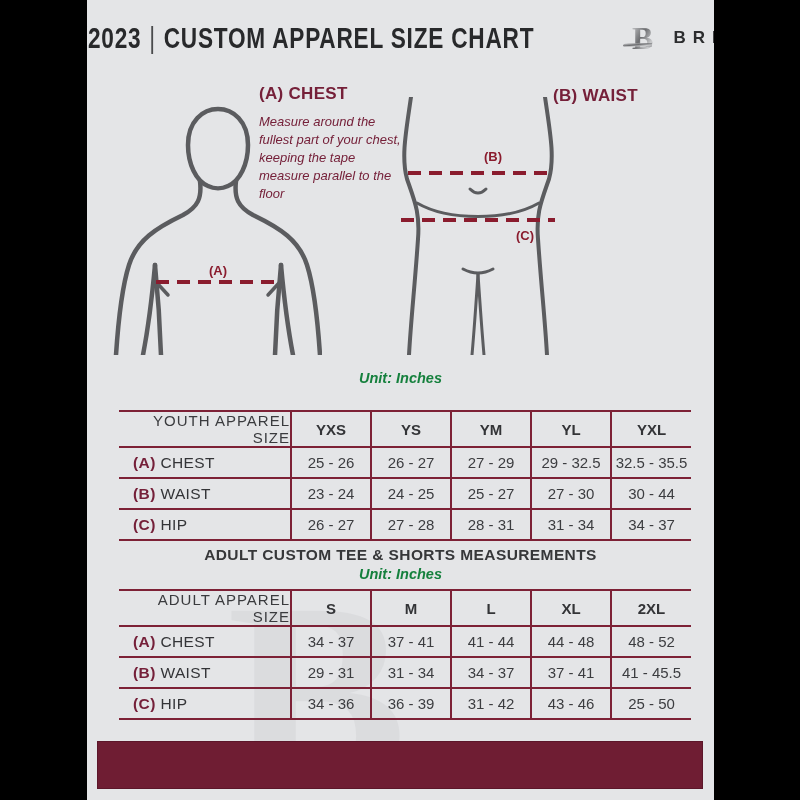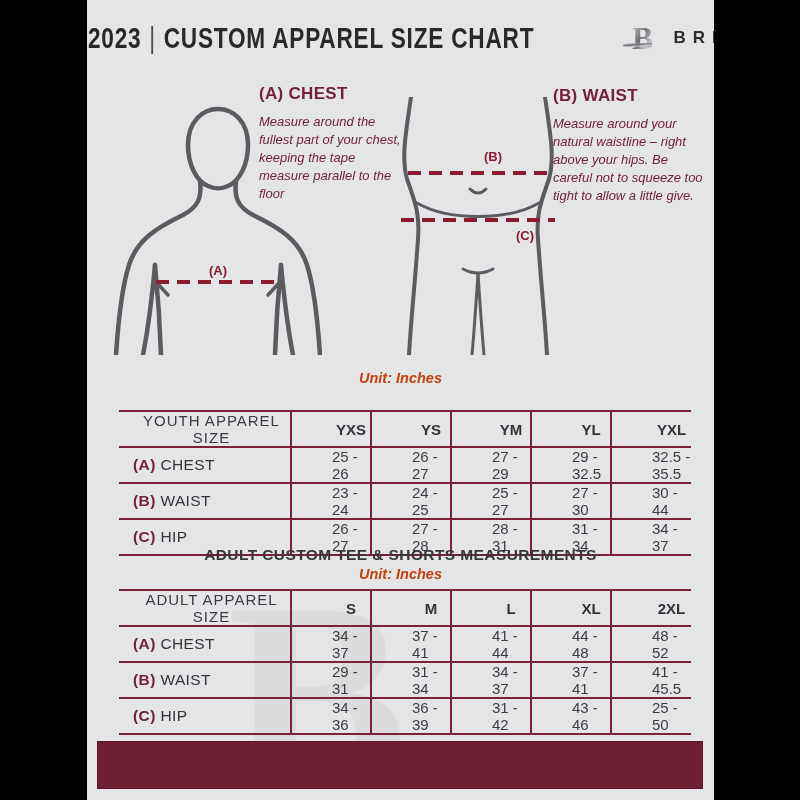--- a/index.html
+++ b/index.html
@@ -30,33 +30,33 @@
 
   
   .fig{position:absolute;z-index:1;}
   .instr{position:absolute;z-index:2;}
   .instr h3{font-size:17px;font-weight:700;color:var(--maroon-text);letter-spacing:.3px;margin-bottom:9px;}
   .instr p{font-size:13px;font-style:italic;font-weight:500;line-height:1.38;color:var(--maroon-text);}
 
   
   .sec-title{position:absolute;width:100%;text-align:center;z-index:2;}
   .sec-title .t{font-size:15.5px;font-weight:700;letter-spacing:.4px;color:#363739;}
-  .sec-title .u{font-size:14.5px;font-weight:600;font-style:italic;color:#c2410c;margin-top:2px;}
+  .sec-title .u{font-size:14.5px;font-weight:600;font-style:italic;color:#15803d;margin-top:2px;}
 
   
   table.size-table{position:absolute;left:32px;width:572px;border-collapse:collapse;table-layout:fixed;z-index:2;
     border-top:2px solid var(--maroon-line);border-bottom:2px solid var(--maroon-line);background:transparent;}
   table.size-table tr{border-top:2px solid var(--maroon-line);}
-  table.size-table th,table.size-table td{border-left:2px solid var(--maroon-line);padding-left:40px;}
+  table.size-table th,table.size-table td{border-left:2px solid var(--maroon-line);}
   table.size-table th:first-child,table.size-table td:first-child{border-left:none;}
   table.size-table thead tr{height:34px;}
   table.size-table tbody tr{height:31px;}
   table.size-table th{font-weight:700;font-size:15px;color:#333437;text-align:center;}
-  table.size-table th.label-col{font-weight:400;font-size:15px;letter-spacing:1px;text-align:center;padding-left:14px;color:#3a3b3e;}
-  table.size-table td{font-size:15px;color:var(--table-text);text-align:left;}
+  table.size-table th.label-col{font-weight:400;font-size:15px;letter-spacing:1px;text-align:right;padding-left:14px;color:#3a3b3e;}
+  table.size-table td{font-size:15px;color:var(--table-text);text-align:center;}
   table.size-table td.label-col{text-align:left;padding-left:14px;font-size:15.5px;letter-spacing:.4px;color:#333437;}
   table.size-table td.label-col .prefix{font-weight:700;color:var(--maroon-text);}
 
   
   .footer-bar{position:absolute;left:10px;top:741px;width:606px;height:48px;background:var(--maroon);
     border:1px solid #5c162a;z-index:2;}
 </style>
 </head>
 <body>
 
@@ -119,21 +119,20 @@
     <line x1="8" y1="123" x2="162" y2="123" stroke="#8a1c2e" stroke-width="4" stroke-dasharray="13 8"></line>
     <text x="132" y="143" text-anchor="middle" font-size="13" font-weight="bold" fill="#8a1c2e">(C)</text>
   </svg>
 
   <div class="instr" style="left:172px;top:84px;width:150px;">
     <h3>(A) CHEST</h3>
     <p>Measure around the fullest part of your chest, keeping the tape measure parallel to the floor</p>
   </div>
   <div class="instr" style="left:466px;top:86px;width:155px;">
     <h3>(B) WAIST</h3>
-    <p>Measure around your natural waistline – right above your hips. Be careful not to squeeze too tight to allow a little give.</p>
   </div>
 
   <div class="sec-title" style="top:368px;">
     <div class="u">Unit: Inches</div>
   </div>
   <table class="size-table" style="top:410px;">
     <colgroup>
         <col style="width:172px">
         <col style="width:80px">
         <col style="width:80px">

